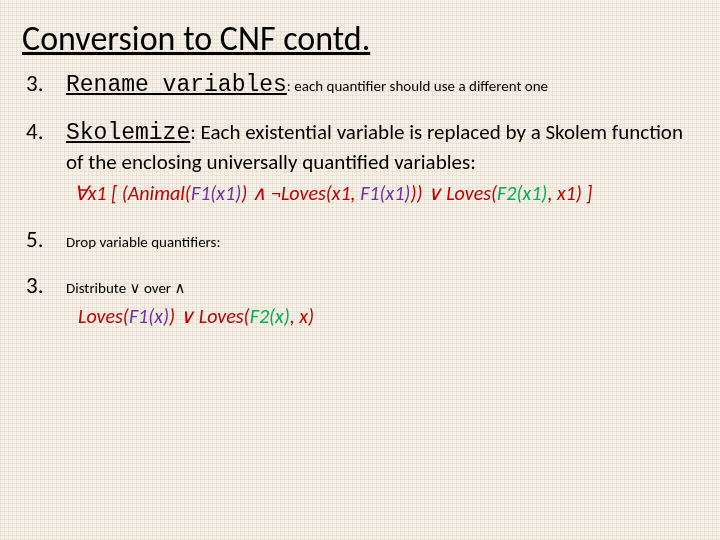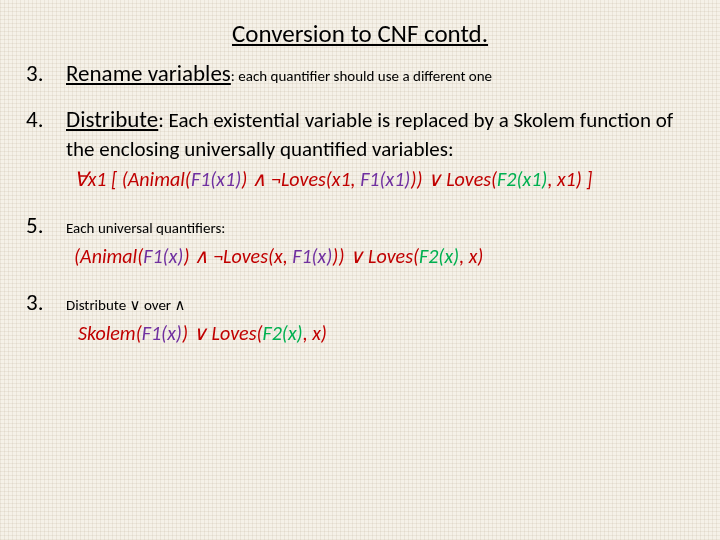--- a/index.html
+++ b/index.html
@@ -14,22 +14,21 @@
     color: #000;
     background-color: #f5f1e8;
     background-image:
       repeating-linear-gradient(0deg,   rgba(160,140,110,0.12) 0 1px, transparent 1px 4px),
       repeating-linear-gradient(90deg,  rgba(160,140,110,0.12) 0 1px, transparent 1px 4px);
     position: relative;
     box-sizing: border-box;
     padding: 14px 22px 0 22px;
   }
   .title {
-    text-align: center;
-    font-size: 25px;
+    font-size: 34px;
     text-decoration: underline;
     margin: 4px 0 10px 0;
     font-weight: 400;
   }
   ol.main {
     margin: 0;
     padding: 0 0 0 44px;
     list-style: none;
     counter-reset: none;
   }
@@ -39,21 +38,21 @@
     font-size: 23px;
     line-height: 1.22;
   }
   ol.main > li::before {
     content: attr(data-num) ".";
     position: absolute;
     left: -40px;
     top: 0;
     font-size: 23px;
   }
-  .u   { text-decoration: underline; }
+  .u   { text-decoration: underline; font-family: Liberation Mono, monospace; }
   .step-body { font-size: 15px; }
   .step-tail { font-size: 21px; }
   .formula {
     font-style: italic;
     font-size: 20px;
     line-height: 1.35;
     margin: 4px 0 0 18px;
   }
   .formula2 {
     font-style: italic;
@@ -70,33 +69,30 @@
 
 <div class="title">Conversion to CNF contd.</div>
 
 <ol class="main">
 
   <li data-num="3">
     <span class="u">Rename variables</span><span class="step-body">: each quantifier should use a different one</span>
   </li>
 
   <li data-num="4">
-    <span class="u">Distribute</span><span class="step-tail">: Each existential variable is replaced by a Skolem function of the enclosing universally quantified variables:</span>
+    <span class="u">Skolemize</span><span class="step-tail">: Each existential variable is replaced by a Skolem function of the enclosing universally quantified variables:</span>
     <div class="formula2 red">
       <span>∀x1 [ (Animal(</span><span class="purple">F1(x1)</span><span>) ∧ ¬Loves(x1, </span><span class="purple">F1(x1)</span><span>)) ∨ Loves(</span><span class="green">F2(x1)</span><span>, x1) ]</span>
     </div>
   </li>
 
   <li data-num="5">
-    <span class="step-body">Each universal quantifiers</span><span class="step-body">:</span>
-    <div class="formula2 red">
-      <span>(Animal(</span><span class="purple">F1(x)</span><span>) ∧ ¬Loves(x, </span><span class="purple">F1(x)</span><span>)) ∨ Loves(</span><span class="green">F2(x)</span><span>, x)</span>
-    </div>
+    <span class="step-body">Drop variable quantifiers</span><span class="step-body">:</span>
   </li>
 
   <li data-num="3">
     <span class="step-body">Distribute ∨ over ∧</span>
     <div class="formula2 red" style="margin-left:12px;">
-      <span>Skolem(</span><span class="purple">F1(x)</span><span>) ∨ Loves(</span><span class="green">F2(x)</span><span>, x)</span>
+      <span>Loves(</span><span class="purple">F1(x)</span><span>) ∨ Loves(</span><span class="green">F2(x)</span><span>, x)</span>
     </div>
   </li>
 
 </ol>
 
 </body></html>

